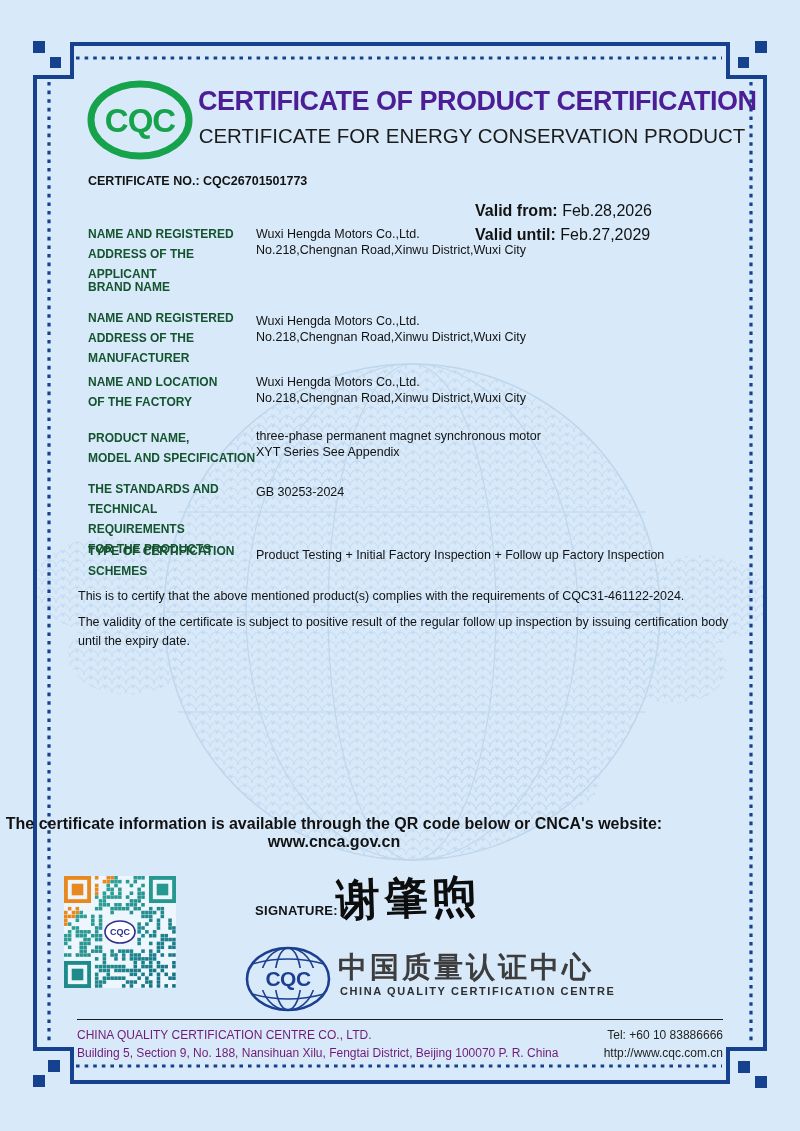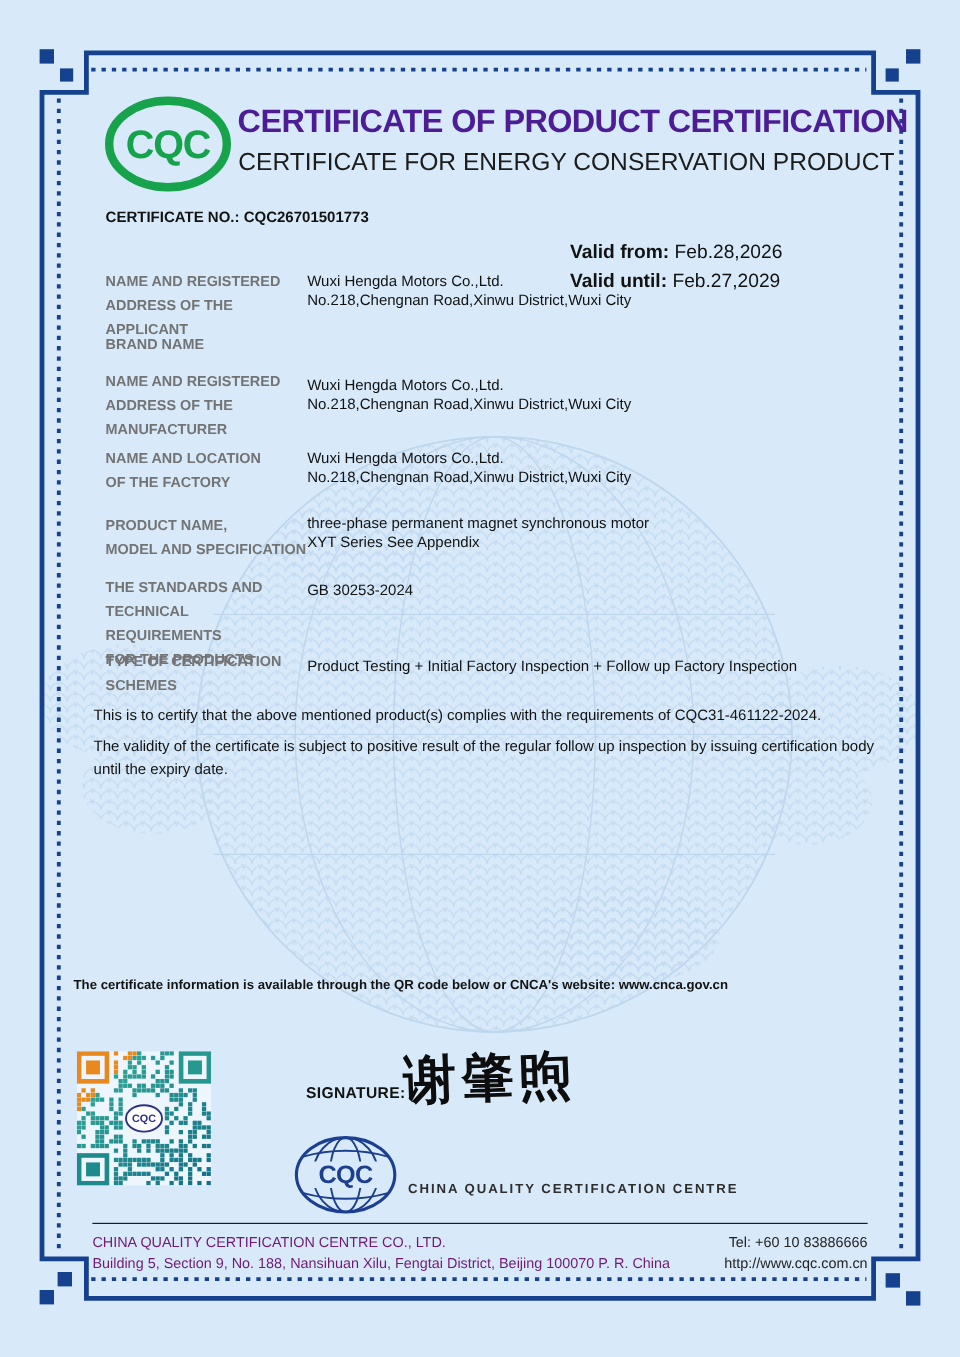--- a/index.html
+++ b/index.html
@@ -13,26 +13,26 @@
   .title{font-size:27px;font-weight:bold;letter-spacing:-0.5px;color:#4c1d95;white-space:nowrap;}
   .subtitle{font-size:20.5px;margin-top:7px;color:#1c1c1c;white-space:nowrap;}
 
   
   .certno{position:absolute;left:88px;top:174px;font-size:12.5px;font-weight:bold;}
   .validblock{position:absolute;left:475px;top:171px;font-size:16px;line-height:24px;margin-top:28px;}
   .validblock b{font-weight:bold;}
 
   
   .field{position:absolute;left:88px;width:648px;display:flex;}
-  .f-label{width:168px;font-weight:bold;font-size:12px;line-height:20px;white-space:pre-line;color:#737373;flex:none;}
+  .f-label{width:168px;font-weight:bold;font-size:12px;line-height:20px;white-space:pre-line;color:#14532d;flex:none;}
   .f-value{flex:1;font-size:12.5px;line-height:15.5px;white-space:pre-line;padding-top:3px;}
 
   .stmt{position:absolute;left:78px;width:654px;font-size:12.5px;line-height:19.5px;}
 
-  .qr-note{position:absolute;left:0;top:815px;width:668px;text-align:center;font-size:11px;font-weight:bold;}
+  .qr-note{position:absolute;left:0;top:815px;width:668px;text-align:center;font-size:16px;font-weight:bold;}
 
   .sig-label{position:absolute;left:255px;top:903px;font-size:13px;font-weight:bold;letter-spacing:0.3px;}
   .sig-name{position:absolute;left:336px;top:868px;width:200px;font-size:44px;font-weight:bold;
             font-family:"DejaVu Serif",serif;transform:rotate(-2deg);letter-spacing:4px;color:#0d0d0d;}
 
   .org-cn{position:absolute;left:338px;top:948px;font-size:29px;letter-spacing:3px;color:#3d3d3d;font-weight:bold;}
   .org-en{position:absolute;left:340px;top:985px;font-size:11px;font-weight:bold;letter-spacing:1.6px;color:#2e2e2e;}
 
   .footer-rule{position:absolute;left:77px;top:1019px;width:646px;height:1px;background:#1c1c1c;}
   .footer-left{position:absolute;left:77px;top:1026px;font-size:12px;line-height:18px;color:#701a75;}
@@ -456,20 +456,21 @@
   <div class="sig-name">谢肇煦</div>
 
   <svg class="abs" style="left:244px;top:946px;" width="88" height="66" viewBox="0 0 88 66">
     <ellipse cx="44" cy="33" rx="41" ry="31" fill="none" stroke="#1c3f90" stroke-width="2.6"></ellipse>
     <ellipse cx="44" cy="33" rx="27" ry="31" fill="none" stroke="#1c3f90" stroke-width="1.6"></ellipse>
     <ellipse cx="44" cy="33" rx="13" ry="31" fill="none" stroke="#1c3f90" stroke-width="1.6"></ellipse>
     <path d="M8 18 Q44 8 80 18 M8 48 Q44 58 80 48" fill="none" stroke="#1c3f90" stroke-width="1.6"></path>
     <rect x="7" y="22" width="74" height="22" rx="11" fill="#d8eafa"></rect>
     <text x="44" y="40" text-anchor="middle" font-family="Liberation Sans, sans-serif" font-size="21" font-weight="bold" fill="#1c3f90" letter-spacing="-0.5">CQC</text>
   </svg>
+  <div class="org-cn">中国质量认证中心</div>
   <div class="org-en">CHINA QUALITY CERTIFICATION CENTRE</div>
 
   <div class="footer-rule"></div>
   <div class="footer-left">
     <div>CHINA QUALITY CERTIFICATION CENTRE CO., LTD.</div>
     <div>Building 5, Section 9, No. 188, Nansihuan Xilu, Fengtai District, Beijing 100070 P. R. China</div>
   </div>
   <div class="footer-right">
     <div>Tel: +60 10 83886666</div>
     <div>http://www.cqc.com.cn</div>

